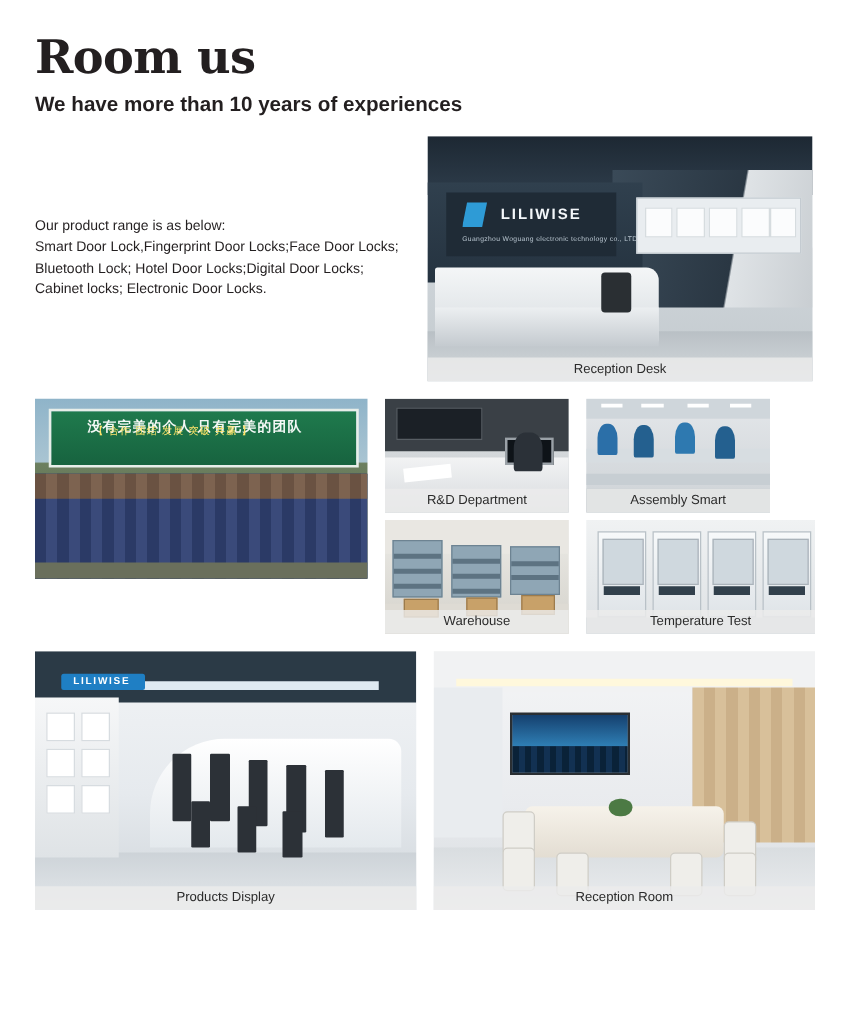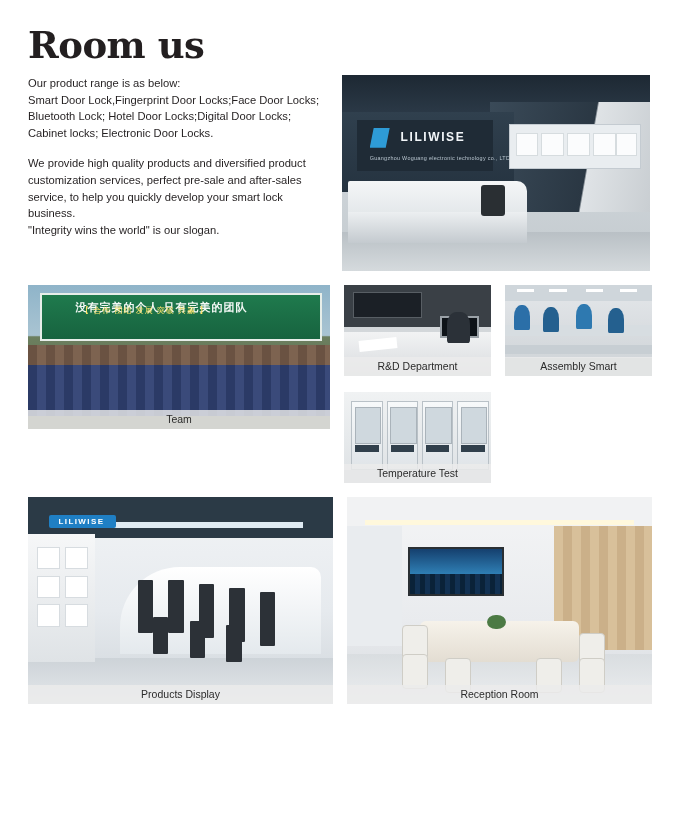--- a/index.html
+++ b/index.html
@@ -37,21 +37,21 @@
   }
   .intro {
     font-size: 11.2px;
     line-height: 1.42;
     margin: 0 0 16px 0;
     max-width: 630px;
   }
   .cols {
     display: flex;
     gap: 14px;
-    align-items: flex-start;
+    align-items: center;
   }
   .left-col {
     width: 300px;
     flex: 0 0 300px;
   }
   .para {
     font-size: 11.2px;
     line-height: 1.5;
     margin: 0 0 13px 0;
   }
@@ -132,21 +132,21 @@
 
   
   .sc-wh { background: linear-gradient(#ecebe7,#d4d2cb); }
   .wh-wall { position:absolute; left:0; top:0; width:100%; height:30%; background:#e9e7e2; }
   .wh-rack { position:absolute; top:18%; width:26%; height:48%; background:#8fa6b5; border:1px solid #6d8392; }
   .wh-rack .shelf { position:absolute; left:0; width:100%; height:4px; background:#5d7382; }
   .wh-box { position:absolute; background:#c8a169; border:1px solid #9c7b4c; }
   .wh-floor { position:absolute; left:0; bottom:0; width:100%; height:26%; background:#dedbd4; }
 
   
-  .sc-temp { background: linear-gradient(#f0f2f3,#dde1e4); }
+  .sc-temp { background: linear-gradient(#f0f2f3,#dde1e4); padding-left: 36px; }
   .tp-cab { position:absolute; top:10%; width:20%; height:74%; background: linear-gradient(#f7f9fa,#dfe4e8); border:1px solid #b9c1c7; }
   .tp-cab .door { position:absolute; left:8%; top:8%; width:84%; height:52%; background:#cfd8de; border:1px solid #aab3ba; }
   .tp-cab .panel { position:absolute; left:10%; top:64%; width:80%; height:10%; background:#31404c; }
   .tp-floor { position:absolute; left:0; bottom:0; width:100%; height:14%; background:#cbd1d6; }
 
   
   .sc-prod { background: linear-gradient(#f2f4f6 0%, #e6eaee 55%, #cfd5da 100%); }
   .pd-ceil { position:absolute; left:0; top:0; width:100%; height:20%; background:#2b3a46; }
   .pd-ceilglow { position:absolute; left:10%; top:12%; width:80%; height:3%; background:#dfeaf2; }
   .pd-logo { position:absolute; left:7%; top:9%; width:22%; height:6%; background:#1f7fc4; border-radius:2px; }
@@ -172,30 +172,29 @@
   .rm-chair { position:absolute; width:8%; height:16%; background:#efeeea; border:1px solid #cfcdc6; border-radius:4px; }
   .rm-floor { position:absolute; left:0; bottom:0; width:100%; height:24%; background: linear-gradient(#d9dde0,#eceef0); }
   .rm-plant { position:absolute; left:46%; top:57%; width:6%; height:7%; background:#4c7a44; border-radius:50%; }
 </style>
 </head>
 <body>
 
 <div class="page">
 
   <h1 class="title">Room us</h1>
+  <h2 class="subtitle">We have more than 10 years of experiences</h2>
 
   <div class="cols">
 
     <div class="left-col">
       <p class="para" style="white-space:pre-line">Our product range is as below:
 Smart Door Lock,Fingerprint Door Locks;Face Door Locks;
 Bluetooth Lock; Hotel Door Locks;Digital Door Locks;
 Cabinet locks; Electronic Door Locks.</p>
-      <p class="para" style="white-space:pre-line">We provide high quality products and diversified product customization services, perfect pre-sale and after-sales service, to help you quickly develop your smart lock business.
-"Integrity wins the world" is our slogan.</p>
     </div>
 
     <div class="photo sc-reception" style="width:308px;height:196px">
       <div class="rc-ceiling"></div>
       <div class="rc-rightwall"></div>
       <div class="rc-wallpanel" style="width:56%"></div>
       <div class="rc-brandbox"></div>
       <div class="rc-logo"></div>
       <div class="rc-logotext">LILIWISE</div>
       <div class="rc-subtext">Guangzhou Woguang electronic technology co., LTD</div>
@@ -203,37 +202,37 @@
         <div class="rc-sc-cell" style="left:4%"></div>
         <div class="rc-sc-cell" style="left:24%"></div>
         <div class="rc-sc-cell" style="left:44%"></div>
         <div class="rc-sc-cell" style="left:64%"></div>
         <div class="rc-sc-cell" style="left:82%;width:14%"></div>
       </div>
       <div class="rc-floor"></div>
       <div class="rc-desk"></div>
       <div class="rc-deskfront"></div>
       <div class="rc-chair"></div>
+      <div class="caption">Reception Desk</div>
     </div>
   </div>
 
   <div class="row">
 
     <div class="photo sc-team" style="width:308px;height:144px">
       <div class="tm-banner">
         <div class="tm-banner-txt1">没有完美的个人  只有完美的团队</div>
         <div class="tm-banner-txt2">【 合作 团结 发展 突破 共赢 】</div>
       </div>
       <div class="tm-crowd"></div>
       <div class="tm-crowd-heads"></div>
       <div class="tm-ground"></div>
-      <div class="caption">Team</div>
-    </div>
-
-    <div style="display:flex;flex-direction:column;gap:16px">
+    </div>
+
+    <div style="display:flex;flex-direction:column;gap:6px">
       <div style="display:flex;gap:14px">
         <div class="photo sc-rnd" style="width:147px;height:91px">
           <div class="rd-wall"></div>
           <div class="rd-board"></div>
           <div class="rd-desk"></div>
           <div class="rd-mon"></div>
           <div class="rd-person"></div>
           <div class="rd-paper"></div>
           <div class="caption">R&amp;D Department</div>
         </div>
@@ -247,20 +246,42 @@
           <div class="as-bench"></div>
           <div class="as-worker" style="left:6%;top:22%"></div>
           <div class="as-worker" style="left:26%;top:24%;background:#24608f"></div>
           <div class="as-worker" style="left:48%;top:21%;background:#2e79b0"></div>
           <div class="as-worker" style="left:70%;top:25%;background:#24608f"></div>
           <div class="as-bench2"></div>
           <div class="caption">Assembly Smart</div>
         </div>
       </div>
       <div style="display:flex;gap:14px">
+        <div class="photo sc-wh" style="width:147px;height:91px">
+          <div class="wh-wall"></div>
+          <div class="wh-floor"></div>
+          <div class="wh-rack" style="left:4%">
+            <div class="shelf" style="top:22%"></div>
+              <div class="shelf" style="top:50%"></div>
+              <div class="shelf" style="top:78%"></div>
+          </div>
+          <div class="wh-rack" style="left:36%;top:22%;height:44%">
+            <div class="shelf" style="top:26%"></div>
+              <div class="shelf" style="top:56%"></div>
+              <div class="shelf" style="top:86%"></div>
+          </div>
+          <div class="wh-rack" style="left:68%;top:24%;height:40%">
+            <div class="shelf" style="top:28%"></div>
+              <div class="shelf" style="top:60%"></div>
+          </div>
+          <div class="wh-box" style="left:10%;top:70%;width:18%;height:14%"></div>
+          <div class="wh-box" style="left:44%;top:68%;width:16%;height:15%"></div>
+          <div class="wh-box" style="left:74%;top:66%;width:17%;height:16%"></div>
+          <div class="caption">Warehouse</div>
+        </div>
         <div class="photo sc-temp" style="width:147px;height:91px">
           <div class="tp-floor"></div>
           <div class="tp-cab" style="left:5%">
               <div class="door"></div>
               <div class="panel"></div>
             </div>
           <div class="tp-cab" style="left:29%">
               <div class="door"></div>
               <div class="panel"></div>
             </div>

